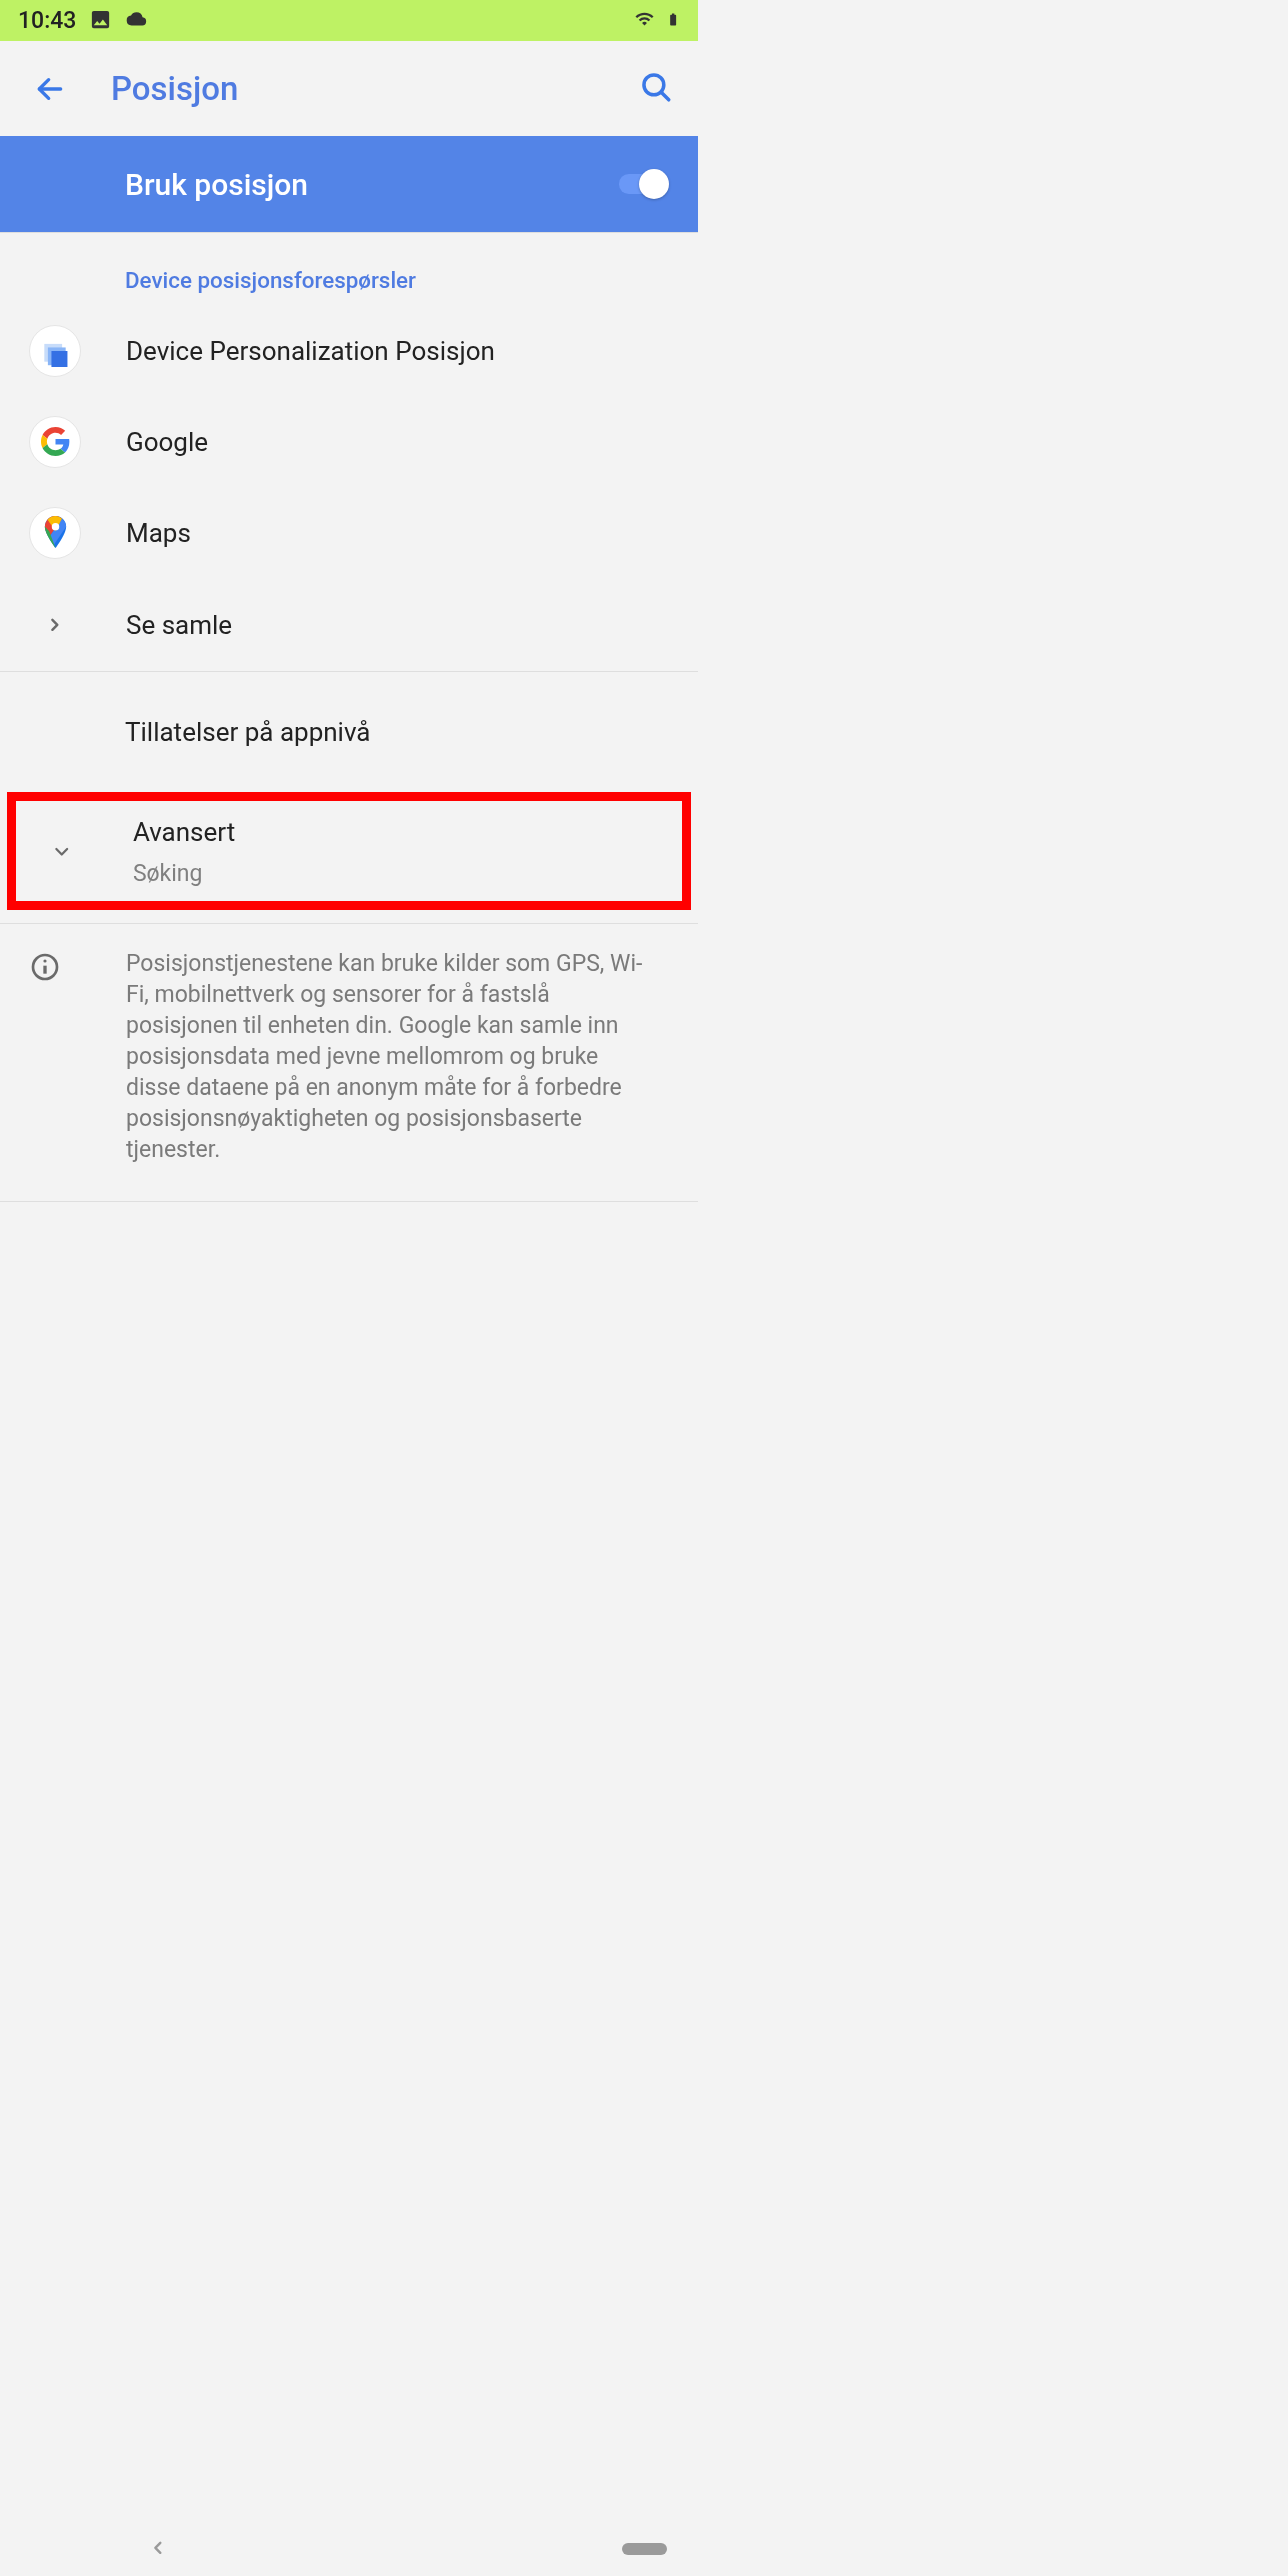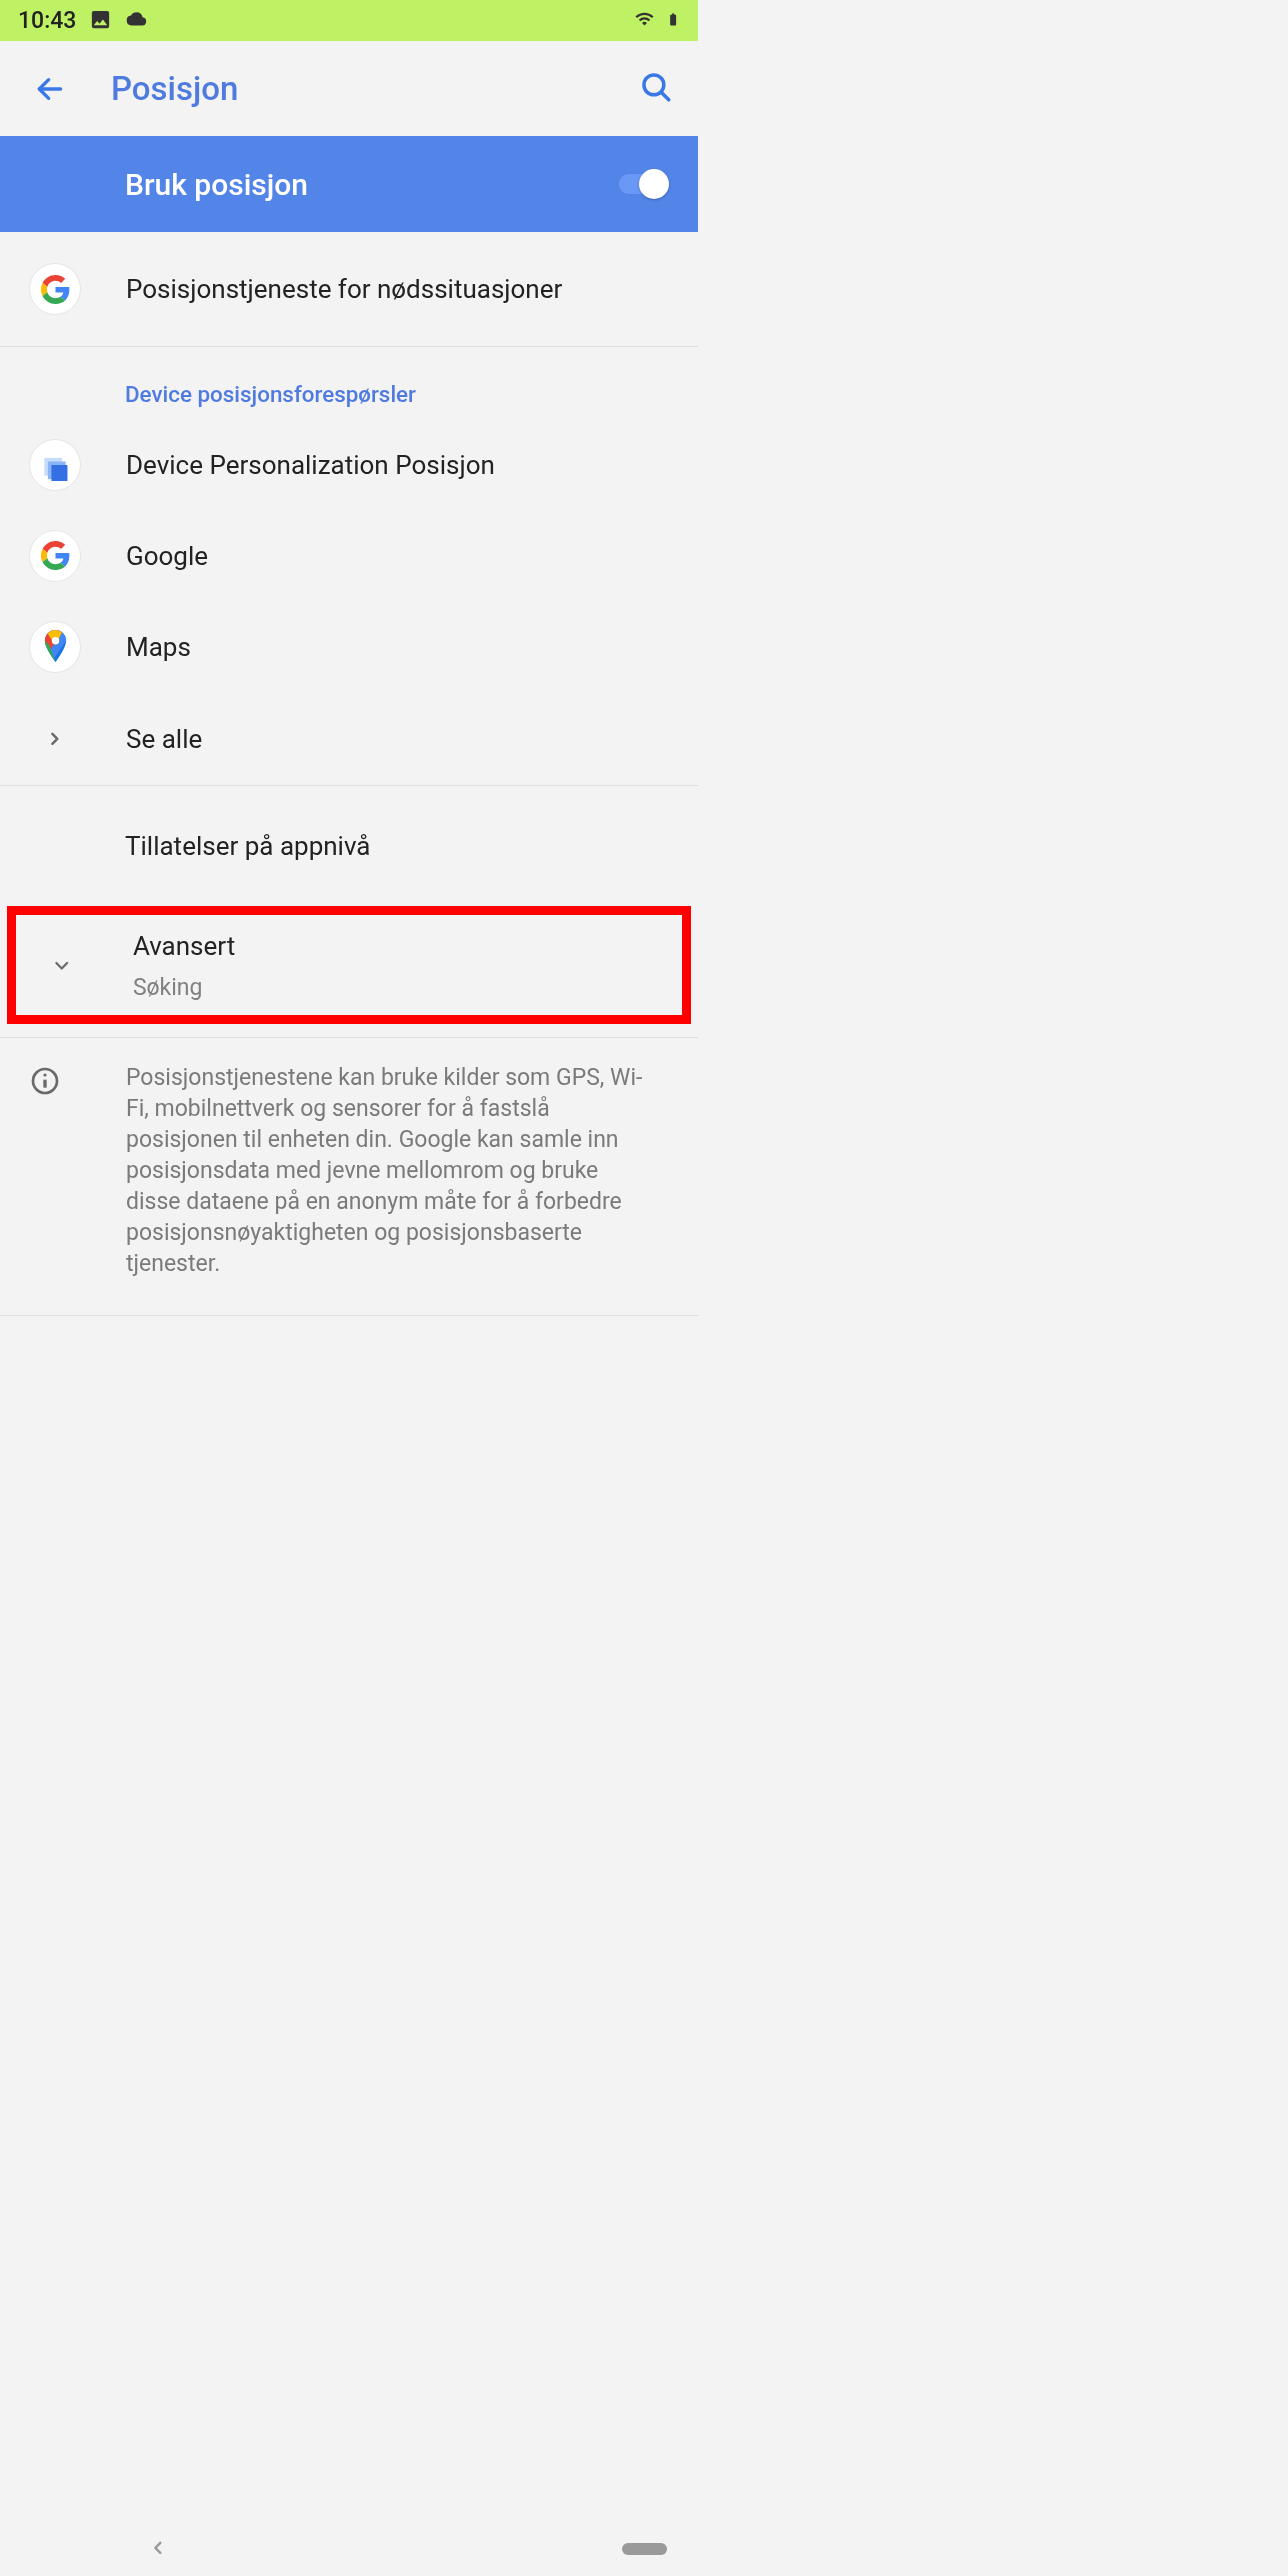--- a/index.html
+++ b/index.html
@@ -263,35 +263,20 @@
 <div class="master-toggle">
   <span class="master-toggle-label">Bruk posisjon</span>
   <div class="switch">
     <div class="switch-track"></div>
     <div class="switch-thumb"></div>
   </div>
 </div>
 
 <div class="content">
 
-  <div class="row first-item">
-    <div class="row-icon-col">
-      <div class="app-circle">
-        <svg width="29" height="29" viewBox="0 0 48 48">
-            <path fill="#EA4335" d="M24 9.5c3.54 0 6.71 1.22 9.21 3.6l6.85-6.85C35.9 2.38 30.47 0 24 0 14.62 0 6.51 5.38 2.56 13.22l7.98 6.19C12.43 13.72 17.74 9.5 24 9.5z"></path>
-            <path fill="#4285F4" d="M46.98 24.55c0-1.57-.15-3.09-.38-4.55H24v9.02h12.94c-.58 2.96-2.26 5.48-4.78 7.18l7.73 6c4.51-4.18 7.09-10.36 7.09-17.65z"></path>
-            <path fill="#FBBC05" d="M10.53 28.59c-.48-1.45-.76-2.99-.76-4.59s.27-3.14.76-4.59l-7.98-6.19C.92 16.46 0 20.12 0 24c0 3.88.92 7.54 2.56 10.78l7.97-6.19z"></path>
-            <path fill="#34A853" d="M24 48c6.48 0 11.93-2.13 15.89-5.81l-7.73-6c-2.15 1.45-4.92 2.3-8.16 2.3-6.26 0-11.57-4.22-13.47-9.91l-7.98 6.19C6.51 42.62 14.62 48 24 48z"></path>
-          </svg>
-      </div>
-    </div>
-    <div class="row-text">
-      <span class="row-title">Posisjonstjeneste for nødssituasjoner</span>
-    </div>
-  </div>
 
   <div class="divider"></div>
 
   <div class="section-header">Device posisjonsforespørsler</div>
 
   <div class="row">
     <div class="row-icon-col">
       <div class="app-circle">
         <svg width="32" height="32" viewBox="0 0 36 36">
             <rect x="6" y="10" width="20" height="20" fill="#c7dcfa"></rect>
@@ -341,21 +326,21 @@
 
   <div class="row see-all-row">
     <div class="row-icon-col">
       <div class="chevron">
         <svg width="19.7" height="19.7" viewBox="0 0 24 24" fill="none" stroke="#6a6a6a" stroke-width="3" stroke-linecap="round" stroke-linejoin="round">
             <polyline points="9 18 15 12 9 6"></polyline>
           </svg>
       </div>
     </div>
     <div class="row-text">
-      <span class="row-title">Se alle</span>
+      <span class="row-title">Se samle</span>
     </div>
   </div>
 
   <div class="divider"></div>
 
   <div class="section-header-plain">Tillatelser på appnivå</div>
 
   <div class="highlight-box">
     <div class="advanced-inner">
       <div class="row-icon-col">

